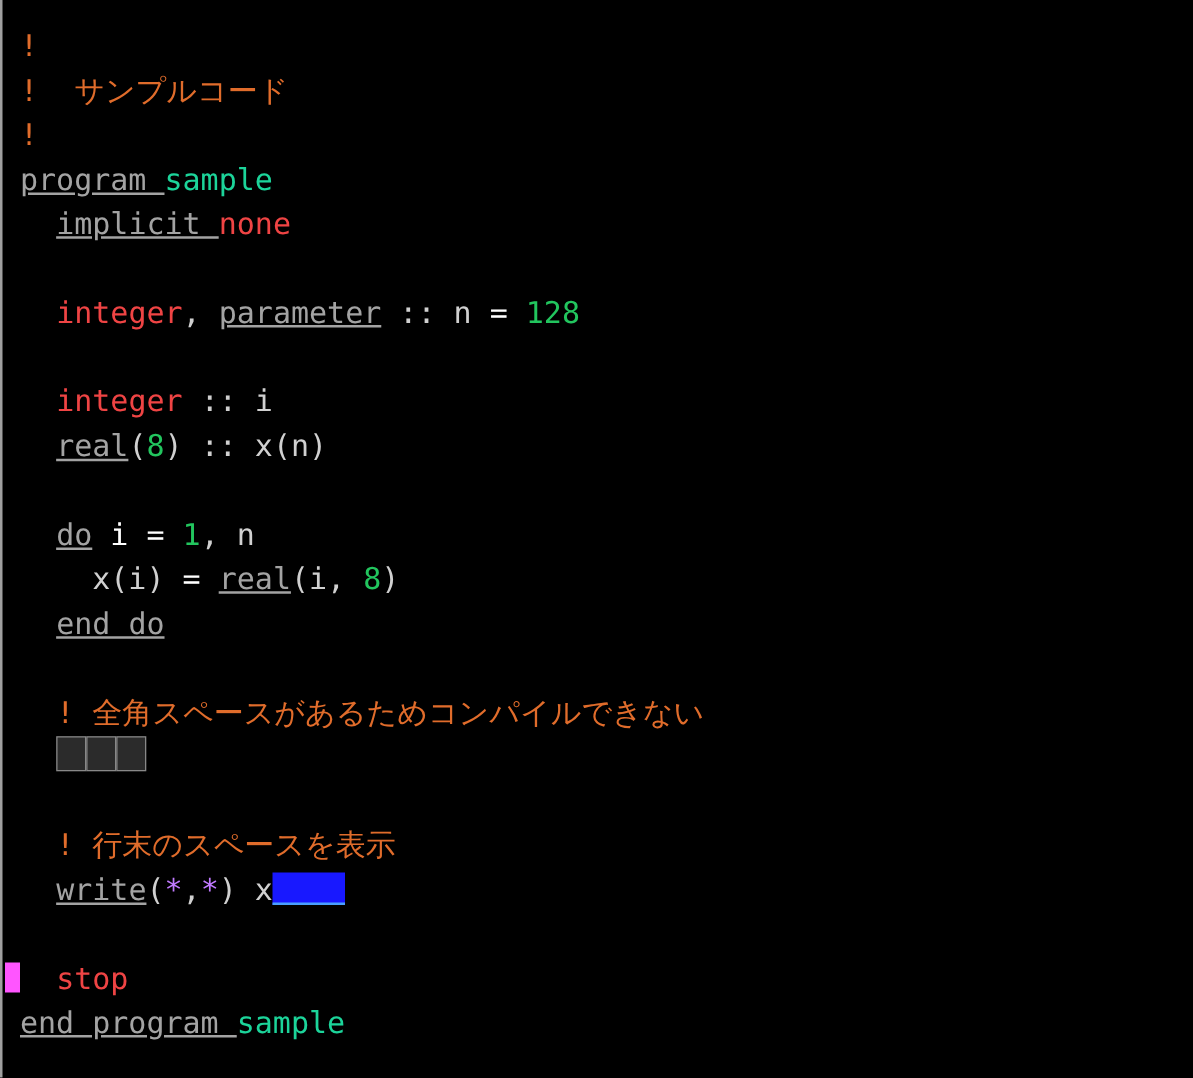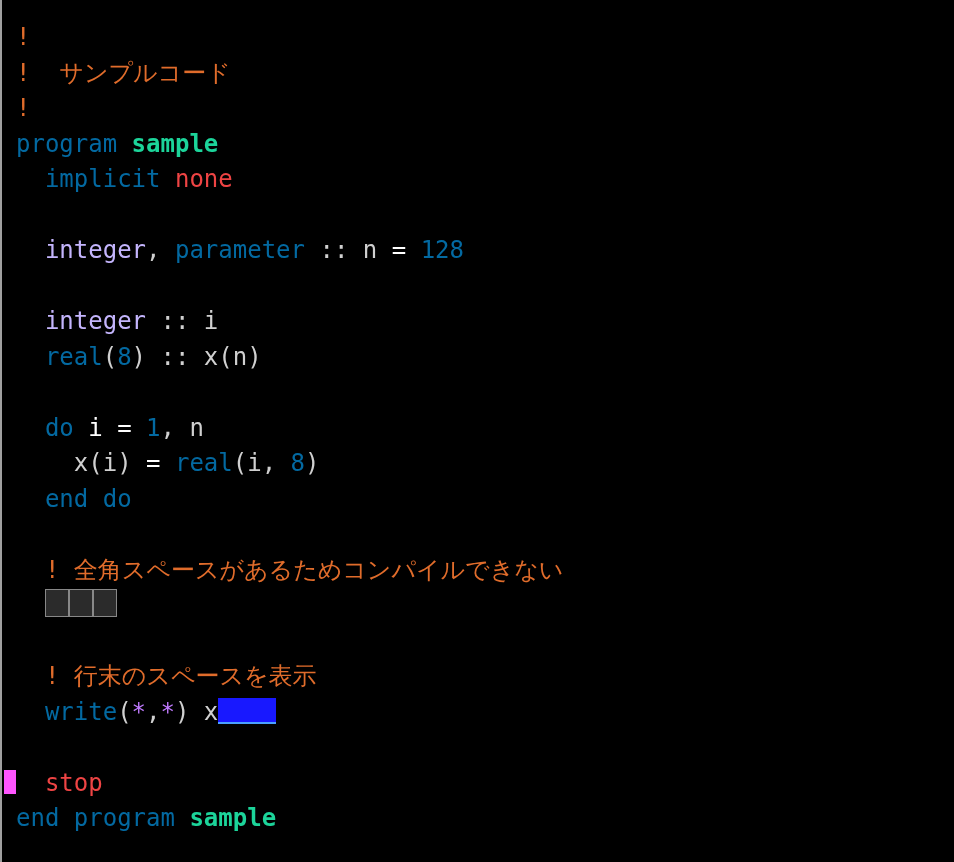--- a/index.html
+++ b/index.html
@@ -33,24 +33,24 @@
   }
   .code {
     position: absolute;
     left: 14px;
     top: 20px;
     white-space: pre;
   }
   .line { height: 35.5px; }
 
   .c-comment   { color: #e06c2b; }        
-  .c-keyword   { color: #0369a1; }        
-  .c-progname  { color: #1cd49a; font-weight: 700; } 
-  .c-keyword2  { color: #c4b5fd; }        
-  .c-number    { color: #0369a1; }        
+  .c-keyword   { color: #a3a3a3; text-decoration: underline; }        
+  .c-progname  { color: #1cd49a; font-weight: 400; } 
+  .c-keyword2  { color: #ef4444; }        
+  .c-number    { color: #22c55e; }        
   .c-ident     { color: #d0d0d0; }        
   .c-op        { color: #ffffff; }        
   .c-reserved  { color: #ef4444; }        
   .c-star      { color: #c07aff; }        
 
   .fullwidth-box {
     display: inline-block;
     width: 24px;
     height: 28px;
     border: 1px solid #888;

